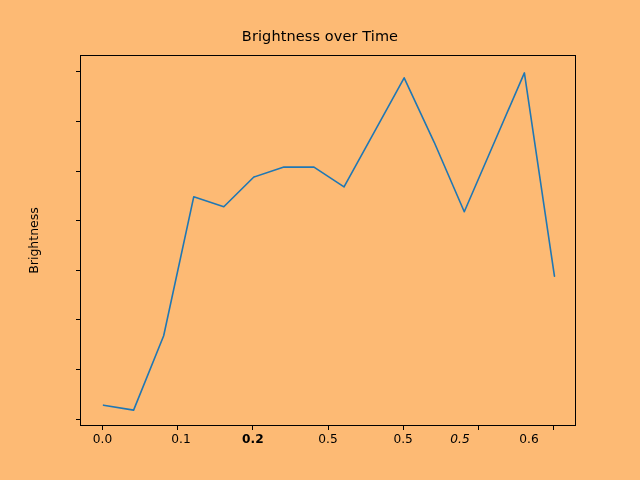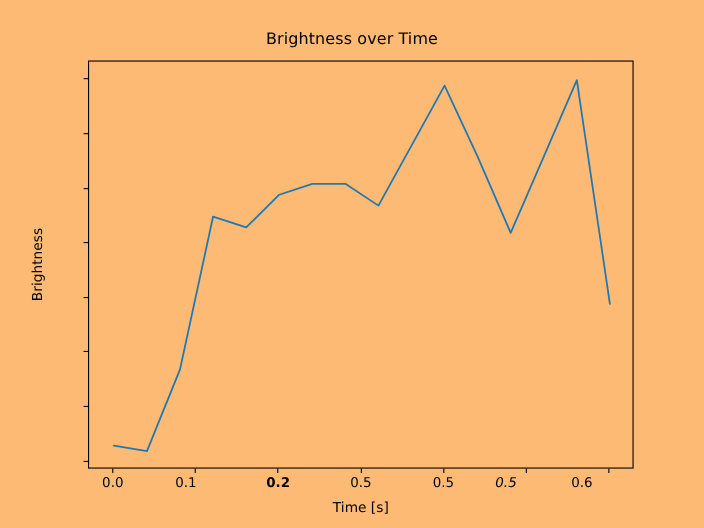--- a/index.html
+++ b/index.html
@@ -122,24 +122,23 @@
       <div class="xtick-mark" style="left: 102.045px;"></div>
       <div class="xtick-mark" style="left: 177.197px;"></div>
       <div class="xtick-mark" style="left: 252.348px;"></div>
       <div class="xtick-mark" style="left: 327.5px;"></div>
       <div class="xtick-mark" style="left: 402.652px;"></div>
       <div class="xtick-mark" style="left: 477.803px;"></div>
       <div class="xtick-mark" style="left: 552.955px;"></div>
     </div>
   <div id="xtick-labels">
       <div class="xtick-label" style="left: 102.545px; text-align: right;">0.0</div>
-      <div class="xtick-label" style="left: 169px;">0.1</div>
+      <div class="xtick-label" style="left: 181px;">0.1</div>
       <div class="xtick-label" style="left: 252.848px; font-weight: bold;">0.2</div>
       <div class="xtick-label" style="left: 328px;">0.5</div>
       <div class="xtick-label" style="left: 403.152px;">0.5</div>
       <div class="xtick-label" style="left: 460px; font-style: italic;">0.5</div>
       <div class="xtick-label" style="left: 529px;">0.6</div>
     </div>
 
-  <div id="xlabel">Time [s]</div>
   <div id="ylabel">Brightness</div>
 
 </div>
 
 </body></html>

